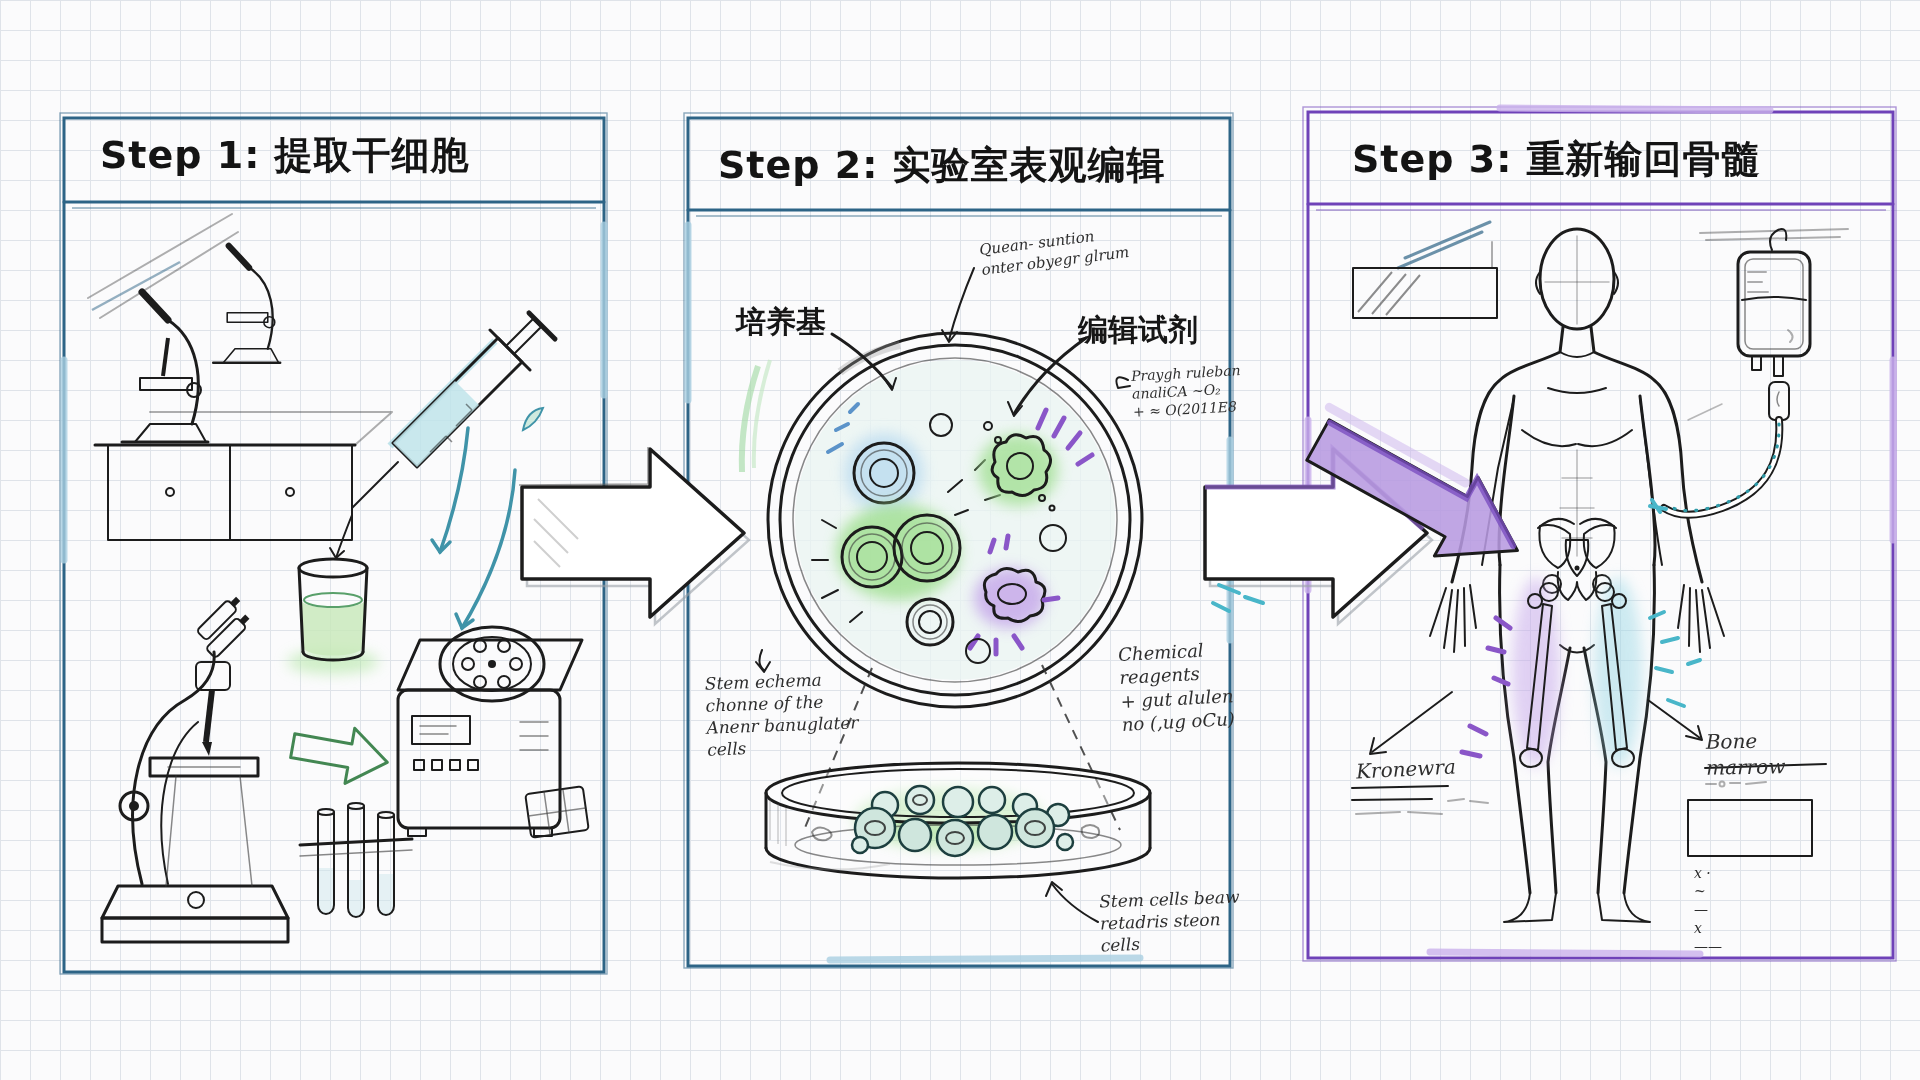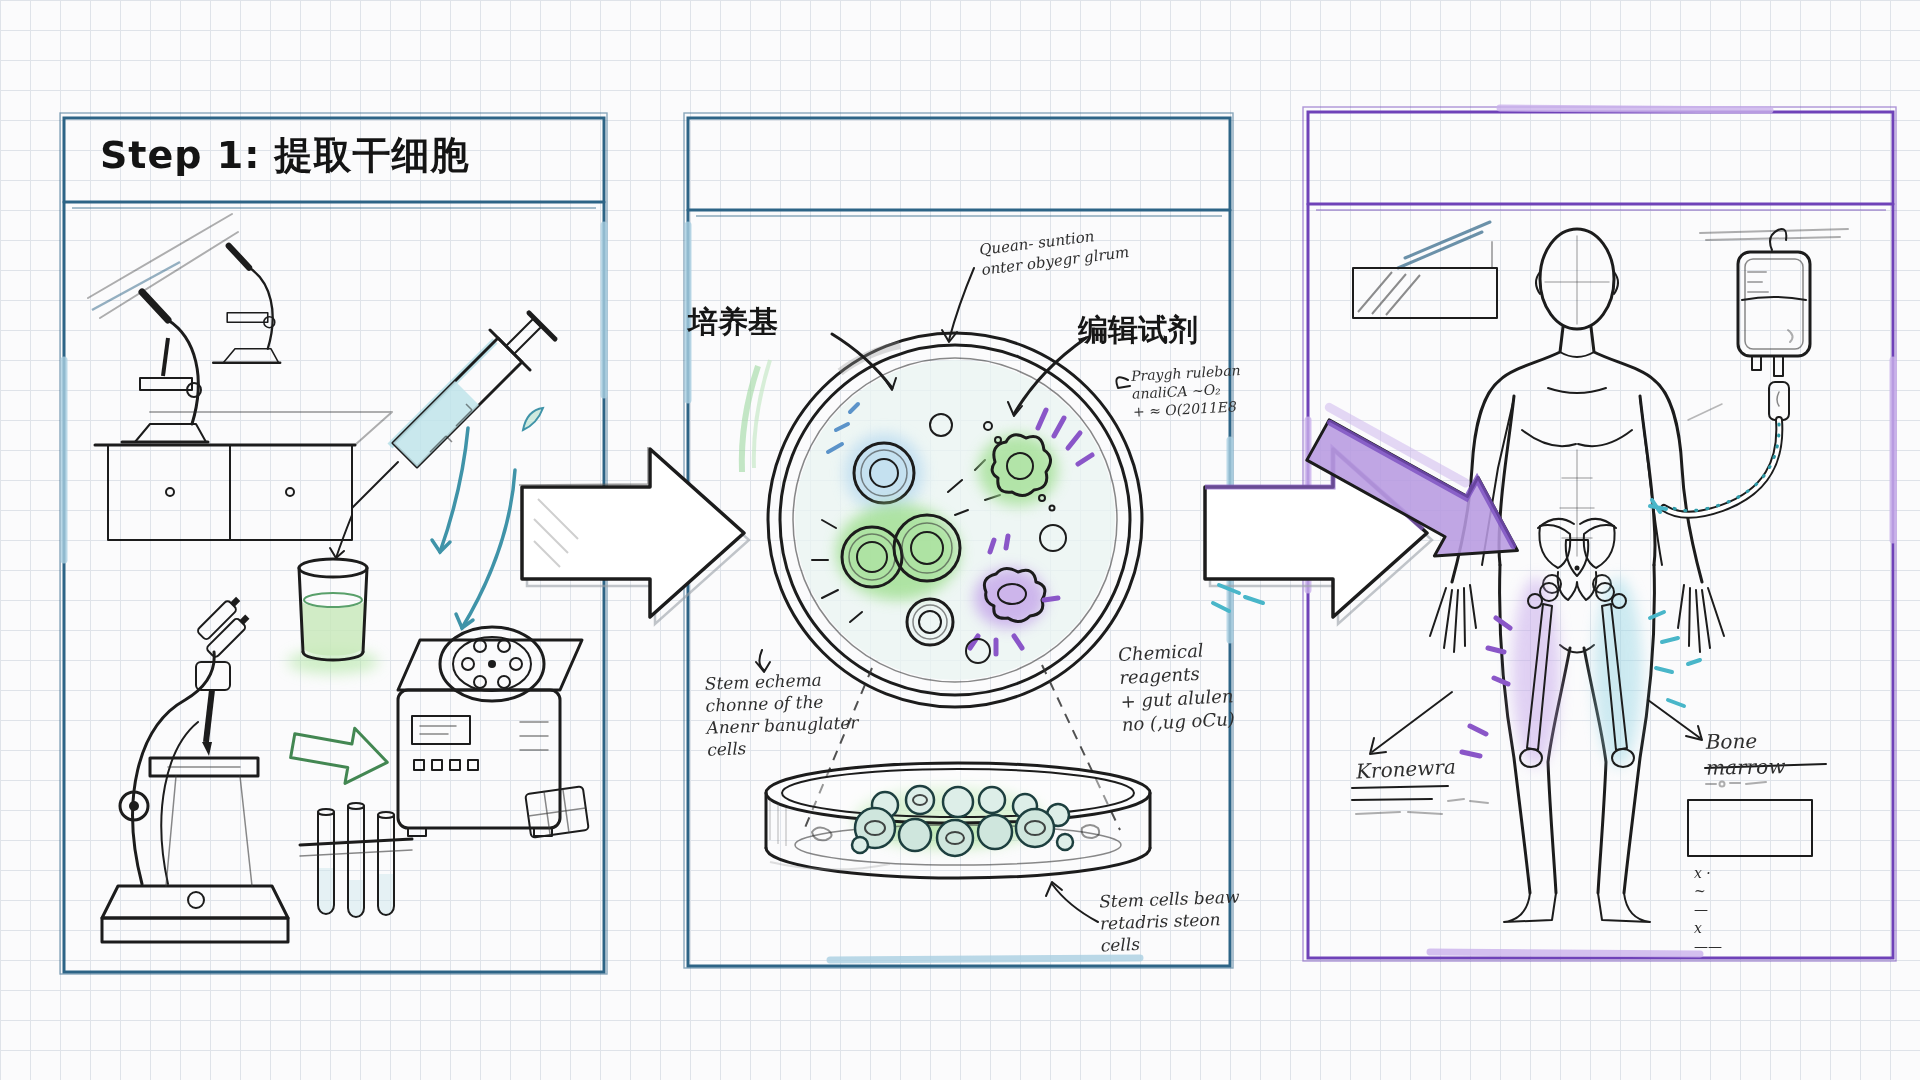--- a/index.html
+++ b/index.html
@@ -444,22 +444,24 @@
     <path d="M1706,784 L1716,784 M1730,783 L1740,783 M1746,784 L1766,782" class="ink2 lt"></path>
     <circle cx="1722" cy="784" r="2.5" class="ink2 lt"></circle>
   </g>
 
   <g>
     <rect x="1688" y="800" width="124" height="56" fill="url(#hatchBig)" class="ink2"></rect>
   </g>
 </svg>
 
 <div class="abs title" style="left:100px;top:130px;">Step 1: 提取干细胞</div>
-
-<div class="abs cjk-label" style="left:688px;top:302px;">培养基</div>
+<div class="abs title" style="left:718px;top:140px;">Step 2: 实验室表观编辑</div>
+<div class="abs title" style="left:1352px;top:134px;">Step 3: 重新输回骨髓</div>
+
+<div class="abs cjk-label" style="left:736px;top:302px;">培养基</div>
 <div class="abs cjk-label" style="left:1078px;top:310px;">编辑试剂</div>
 
 <div class="abs hand" style="left:980px;top:232px;font-size:15px;transform:rotate(-7deg);">Quean- suntion
 onter obyegr glrum</div>
 <div class="abs hand" style="left:1132px;top:364px;font-size:14px;transform:rotate(-3deg);">Praygh ruleban
 analiCA ~O₂
 + ≈ O(2011E8</div>
 <div class="abs hand" style="left:706px;top:670px;font-size:17px;transform:rotate(-2deg);">Stem echema
 chonne of the
 Anenr banuglater

